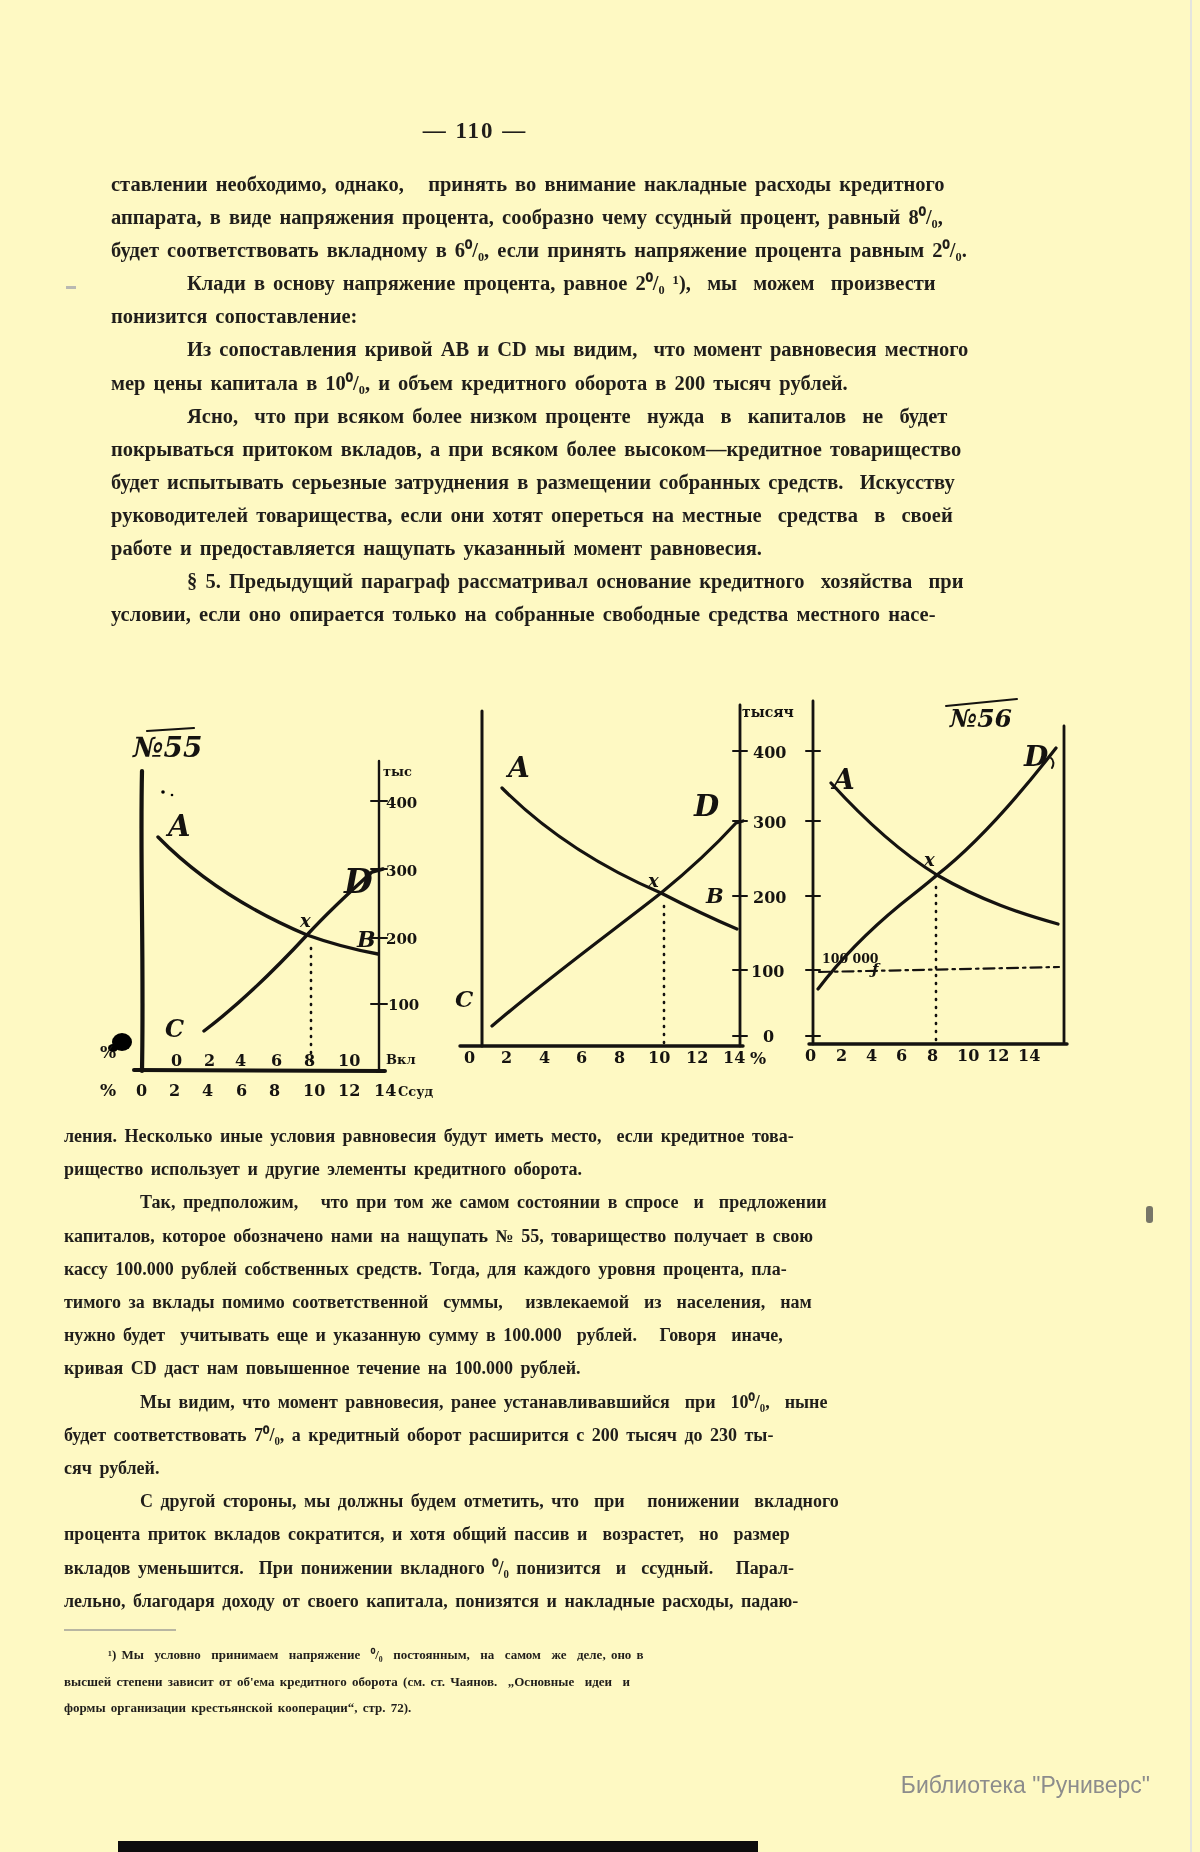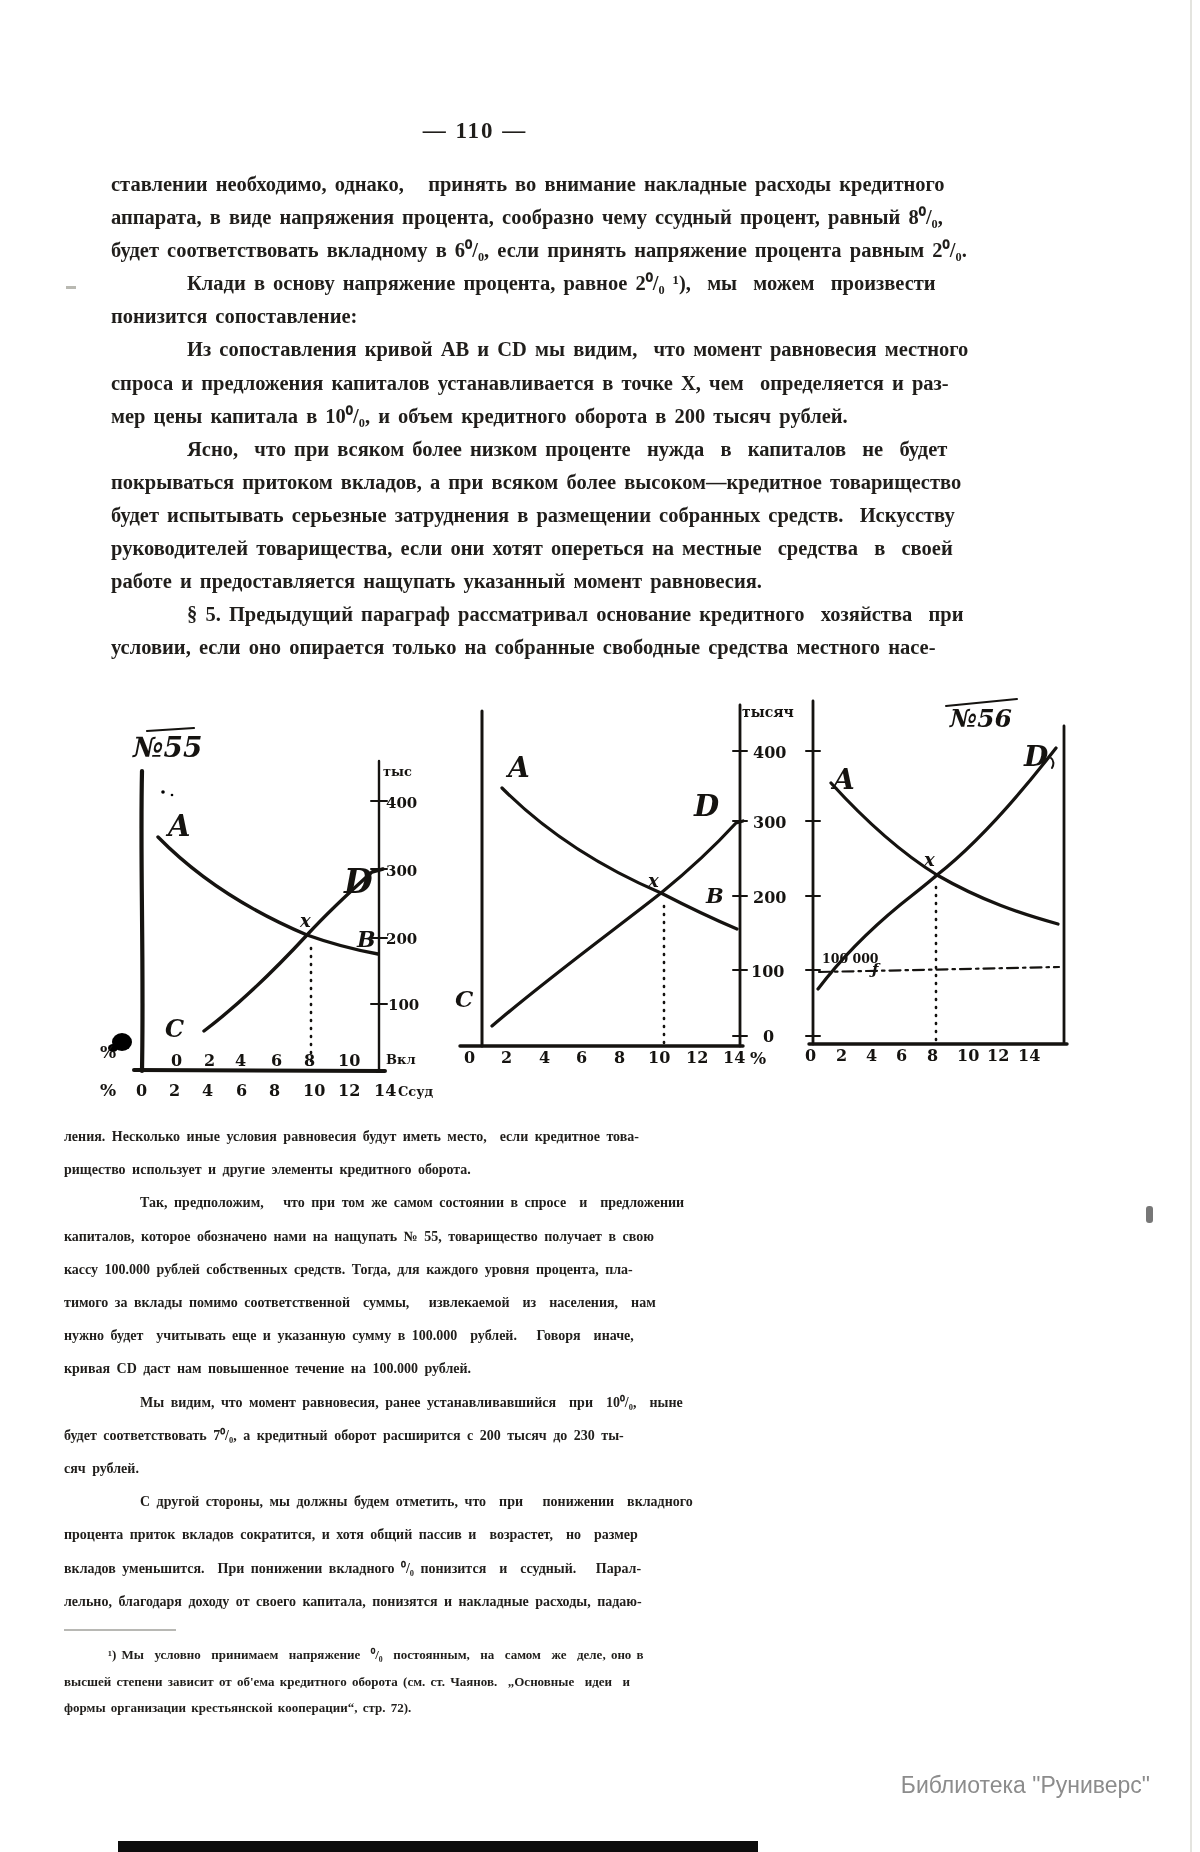--- a/index.html
+++ b/index.html
@@ -1,23 +1,23 @@
 <!DOCTYPE html>
 <html><head>
 <meta charset="utf-8">
 <style>
   html,body{margin:0;padding:0;background:#e9e9e6;}
-  .page{position:relative;width:1200px;height:1852px;background:#ffffff;overflow:hidden;
+  .page{position:relative;width:1200px;height:1852px;background:#fef9c3;overflow:hidden;
         font-family:"Liberation Serif",serif;color:#201e1b;}
   .header{position:absolute;top:118px;left:0;width:950px;text-align:center;
           font-size:23px;font-weight:700;letter-spacing:2px;}
   .tblock{position:absolute;left:64px;width:900px;font-weight:700;}
   .tblock .line{white-space:pre;}
   .b1{top:168px;font-size:20.5px;line-height:33.1px;word-spacing:3px;margin-left:47px;}
-  .b2{top:1120px;font-size:14px;line-height:33.2px;word-spacing:3px;}
+  .b2{top:1120px;font-size:18px;line-height:33.2px;word-spacing:3px;}
   .fn{top:1642px;font-size:13px;line-height:26.5px;word-spacing:2px;}
   .b1 .ind,.b2 .ind{padding-left:76px;}
   .fn .ind{padding-left:44px;}
   .watermark{position:absolute;top:1772px;right:50px;font-family:"Liberation Sans",sans-serif;
              font-size:23px;color:#8c8c8c;}
   .scan-bar{position:absolute;left:118px;top:1841px;width:640px;height:11px;background:#0d0d0d;}
   .edge-line{position:absolute;left:1190px;top:0;width:2px;height:1852px;background:#e4e4df;}
   .edge-speck{position:absolute;left:1146px;top:1206px;width:7px;height:17px;background:#4a4a4a;
               border-radius:3px;opacity:.75;}
   .sep{position:absolute;left:64px;top:1629px;width:112px;height:2px;background:#9a9a94;opacity:.7;}
@@ -35,21 +35,20 @@
 
   <div class="header">—  110  —</div>
 
   <div class="tblock b1">
       <div class="line">ставлении необходимо, однако,   принять во внимание накладные расходы кредитного</div>
       <div class="line">аппарата, в виде напряжения процента, сообразно чему ссудный процент, равный 8⁰/₀,</div>
       <div class="line">будет соответствовать вкладному в 6⁰/₀, если принять напряжение процента равным 2⁰/₀.</div>
       <div class="line ind">Клади в основу напряжение процента, равное 2⁰/₀ ¹),  мы  можем  произвести</div>
       <div class="line">понизится сопоставление:</div>
       <div class="line ind">Из сопоставления кривой AB и CD мы видим,  что момент равновесия местного</div>
-      <div class="line">спроса и предложения капиталов устанавливается в точке X, чем  определяется и раз-</div>
       <div class="line">мер цены капитала в 10⁰/₀, и объем кредитного оборота в 200 тысяч рублей.</div>
       <div class="line ind">Ясно,  что при всяком более низком проценте  нужда  в  капиталов  не  будет</div>
       <div class="line">покрываться притоком вкладов, а при всяком более высоком—кредитное товарищество</div>
       <div class="line">будет испытывать серьезные затруднения в размещении собранных средств.  Искусству</div>
       <div class="line">руководителей товарищества, если они хотят опереться на местные  средства  в  своей</div>
       <div class="line">работе и предоставляется нащупать указанный момент равновесия.</div>
       <div class="line ind">§ 5. Предыдущий параграф рассматривал основание кредитного  хозяйства  при</div>
       <div class="line">условии, если оно опирается только на собранные свободные средства местного насе-</div>
     </div>
 

